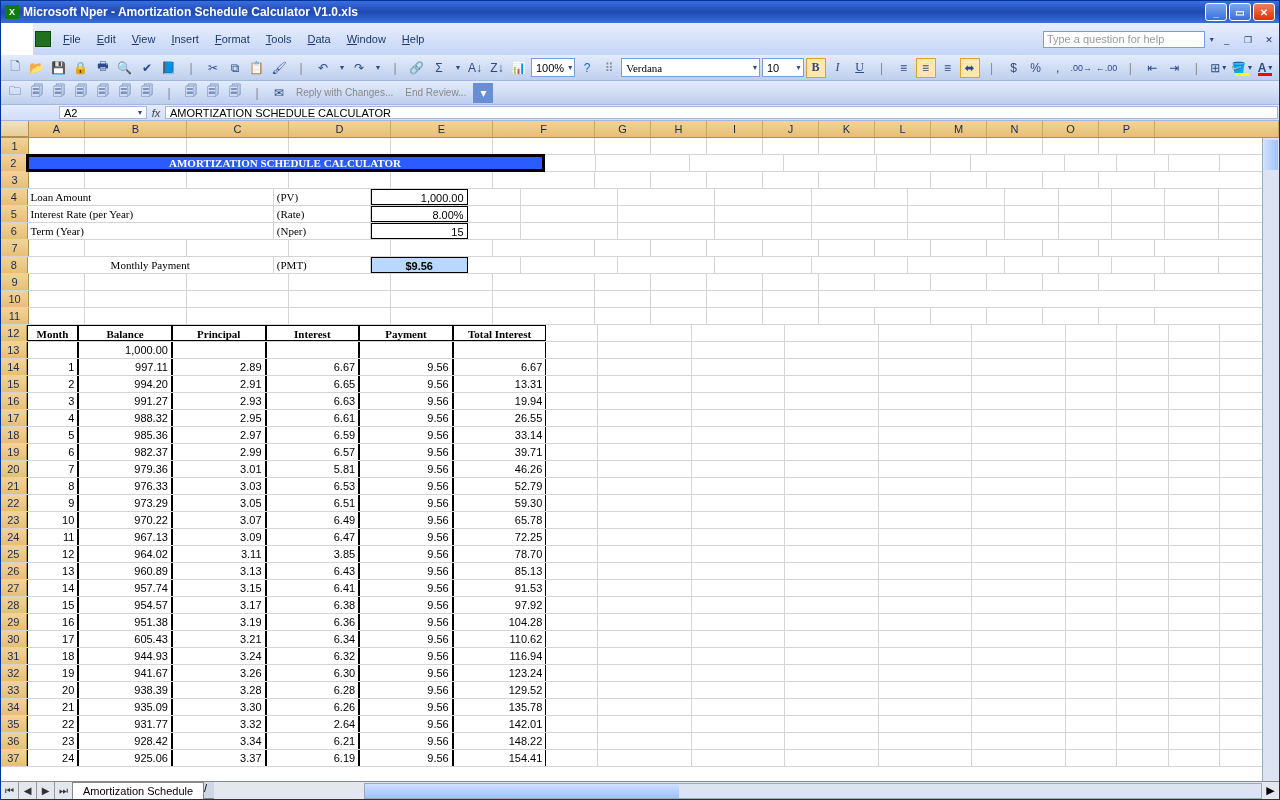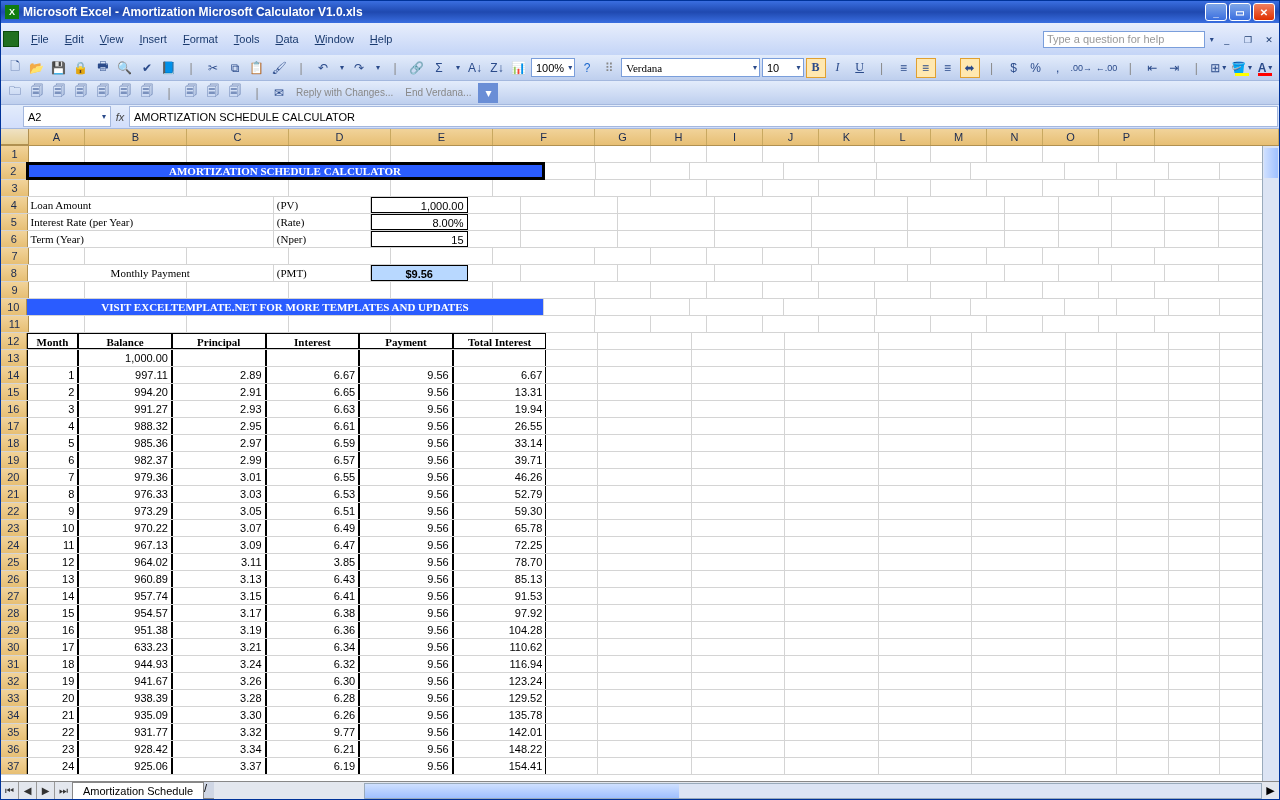--- a/index.html
+++ b/index.html
@@ -5,38 +5,38 @@
   * { box-sizing: border-box; }
   html,body { margin:0; padding:0; font-family: Tahoma, Verdana, sans-serif; font-size:11px; color:#000; background:#fff; }
   .window { width:1280px; height:800px; display:flex; flex-direction:column; border:1px solid #003399; }
   
   .titlebar { height:22px; background:linear-gradient(#3a6ee0,#1f49b0 50%,#1f49b0 50%,#3a6ee0); color:#fff; display:flex; align-items:center; padding:0 4px; font-weight:bold; font-size:12px; }
   .titlebar .icon { width:14px; height:14px; background:#107c10; margin-right:4px; display:inline-flex; align-items:center; justify-content:center; color:#fff; font-size:9px; }
   .titlebar .spacer { flex:1; }
   .winbtn { width:22px; height:18px; margin-left:2px; display:flex; align-items:center; justify-content:center; border:1px solid #fff; background:linear-gradient(#7ea6e8,#3a6ee0); border-radius:3px; font-size:10px; font-weight:bold;}
   .winbtn.close { background:linear-gradient(#f08060,#e03000); }
   
-  .menubar { height:22px; background:linear-gradient(#e8eefc,#c4d5f7); display:flex; align-items:center; padding:16px 2px; color:#1a3a6e; }
+  .menubar { height:22px; background:linear-gradient(#e8eefc,#c4d5f7); display:flex; align-items:center; padding:16px 2px; color:#1a3a6e;margin-left:32px; }
   .menubar .appicon { width:16px; height:16px; background:#207020; margin-right:4px; border:1px solid #0a4a0a;}
   .menubar .mitem { padding:2px 8px; cursor:default; }
   .menubar .spacer { flex:1; }
   .askbox { width:162px; height:17px; background:#fff; border:1px solid #7a9edb; color:#999; font-size:11px; padding:1px 3px; }
   .smallwinbtns span{width:16px;height:12px;display:inline-flex;align-items:center;justify-content:center;margin-left:2px;font-size:9px;color:#1a3a6e;}
   
   .toolbar { height:26px; background:linear-gradient(#e3ecfb,#becfee); display:flex; align-items:center; padding:0 4px; gap:2px; border-bottom:1px solid #a4b8de;}
   .tbtn { min-width:20px; height:20px; display:flex; align-items:center; justify-content:center; font-size:12px; color:#2a4a8a; border:1px solid transparent;}
   .tbtn.sep{ width:5px; color:#888; }
   .tbtn.small{ min-width:12px; font-size:9px;}
   .tcombo { height:19px; border:1px solid #7a9edb; background:#fff; display:flex; align-items:center; padding:0 2px 0 4px; font-size:11px;}
   .tcombo .dd { margin-left:4px; color:#2a4a8a; font-size:8px;}
   .tbtn.bold{font-weight:bold;font-family:'Times New Roman';}
   .tbtn.ital{font-style:italic;font-family:'Times New Roman';}
   .tbtn.und{text-decoration:underline;font-family:'Times New Roman';}
   
-  .fxbar { height:24px; background:linear-gradient(#e3ecfb,#d2defb); display:flex; align-items:stretch; border-bottom:1px solid #a4b8de;}
+  .fxbar { height:16px; background:linear-gradient(#e3ecfb,#d2defb); display:flex; align-items:stretch; border-bottom:1px solid #a4b8de;padding-left:36px;}
   .namebox { width:88px; border:1px solid #a4b8de; background:#fff; display:flex; align-items:center; padding:0 4px; margin:1px 0 1px 22px;}
   .namebox .dd{ margin-left:auto; font-size:8px; color:#2a4a8a;}
   .fxicon { width:18px; display:flex; align-items:center; justify-content:center; font-style:italic; color:#444;}
   .fxinput { flex:1; background:#fff; border:1px solid #a4b8de; margin:1px 1px 1px 0; display:flex; align-items:center; padding:0 4px;}
   
   .gridwrap { flex:1; display:flex; flex-direction:column; background:#fff; overflow:hidden; position:relative;}
   .colheads { display:flex; height:17px; background:linear-gradient(#f1d39a,#e7bf74); border-bottom:1px solid #b09050; position:sticky; top:0; }
   .rowhcell{ width:28px; background:linear-gradient(#efe2c4,#e7cf94); border-right:1px solid #b09050; border-bottom:1px solid #b09050;} 
   .colh { border-right:1px solid #c8a860; text-align:center; font-size:11px; color:#1a2a50; line-height:17px;}
   .gridbody { flex:1; overflow:auto; position:relative;}
@@ -71,21 +71,21 @@
   .colorbar{height:3px;width:14px;position:absolute;bottom:1px;}
   .tbtn.pos{position:relative;}
 </style>
 </head>
 <body>
 
 <div class="window">
 
   <div class="titlebar">
     <span class="icon">X</span>
-    <span>Microsoft Excel - Amortization Microsoft Calculator V1.0.xls</span>
+    <span>Microsoft Nper - Amortization Schedule Calculator V1.0.xls</span>
     <span class="spacer"></span>
     <span class="winbtn">_</span>
     <span class="winbtn">▭</span>
     <span class="winbtn close">✕</span>
   </div>
 
   <div class="menubar">
     <span class="appicon"></span>
     <span id="menuitems"><span class="mitem"><u>F</u>ile</span><span class="mitem"><u>E</u>dit</span><span class="mitem"><u>V</u>iew</span><span class="mitem"><u>I</u>nsert</span><span class="mitem"><u>F</u>ormat</span><span class="mitem"><u>T</u>ools</span><span class="mitem"><u>D</u>ata</span><span class="mitem"><u>W</u>indow</span><span class="mitem"><u>H</u>elp</span></span>
     <span class="spacer"></span>
@@ -172,21 +172,21 @@
     <span class="tbtn">🗐</span>
     <span class="tbtn">🗐</span>
     <span class="tbtn">🗐</span>
     <span class="tbtn sep">|</span>
     <span class="tbtn">🗐</span>
     <span class="tbtn">🗐</span>
     <span class="tbtn">🗐</span>
     <span class="tbtn sep">|</span>
     <span class="tbtn">✉</span>
     <span class="tbtn" style="color:#888;font-size:10px;width:auto;padding:4px 4px;">Reply with Changes...</span>
-    <span class="tbtn" style="color:#888;font-size:10px;width:auto;padding:0 4px;">End Verdana...</span>
+    <span class="tbtn" style="color:#888;font-size:10px;width:auto;padding:0 4px;">End Review...</span>
     <span class="tbtn" style="background:#6a8ed6;color:#fff;">▾</span>
   </div>
 
   <div class="fxbar">
     <div class="namebox">
       <span>A2</span>
         <span class="dd">▾</span>
     </div>
     <div class="fxicon">fx</div>
     <div class="fxinput">
@@ -381,21 +381,20 @@
           <div class="cell cK"></div>
           <div class="cell cL"></div>
           <div class="cell cM"></div>
           <div class="cell cN"></div>
           <div class="cell cO"></div>
           <div class="cell cP"></div>
           <div class="cell cend"></div>
         </div>
         <div class="row">
           <div class="rh">10</div>
-          <div class="cell subhdr" style="width: 566px;">VISIT EXCELTEMPLATE.NET FOR MORE TEMPLATES AND UPDATES</div>
           <div class="cell cA"></div>
           <div class="cell cB"></div>
           <div class="cell cC"></div>
           <div class="cell cD"></div>
           <div class="cell cE"></div>
           <div class="cell cF"></div>
           <div class="cell cG"></div>
           <div class="cell cH"></div>
           <div class="cell cI"></div>
           <div class="cell cJ"></div>
@@ -579,21 +578,21 @@
           <div class="cell cH"></div>
           <div class="cell cI"></div>
           <div class="cell cJ"></div>
           <div class="cell cend"></div>
         </div>
         <div class="row">
           <div class="rh">20</div>
           <div class="cell cA tblmonth">7</div>
           <div class="cell cB tblcell">979.36</div>
           <div class="cell cC tblcell">3.01</div>
-          <div class="cell cD tblcell">6.55</div>
+          <div class="cell cD tblcell">5.81</div>
           <div class="cell cE tblcell">9.56</div>
           <div class="cell cF tblcell">46.26</div>
           <div class="cell cA"></div>
           <div class="cell cB"></div>
           <div class="cell cC"></div>
           <div class="cell cD"></div>
           <div class="cell cE"></div>
           <div class="cell cF"></div>
           <div class="cell cG"></div>
           <div class="cell cH"></div>
@@ -777,21 +776,21 @@
           <div class="cell cF"></div>
           <div class="cell cG"></div>
           <div class="cell cH"></div>
           <div class="cell cI"></div>
           <div class="cell cJ"></div>
           <div class="cell cend"></div>
         </div>
         <div class="row">
           <div class="rh">30</div>
           <div class="cell cA tblmonth">17</div>
-          <div class="cell cB tblcell">633.23</div>
+          <div class="cell cB tblcell">605.43</div>
           <div class="cell cC tblcell">3.21</div>
           <div class="cell cD tblcell">6.34</div>
           <div class="cell cE tblcell">9.56</div>
           <div class="cell cF tblcell">110.62</div>
           <div class="cell cA"></div>
           <div class="cell cB"></div>
           <div class="cell cC"></div>
           <div class="cell cD"></div>
           <div class="cell cE"></div>
           <div class="cell cF"></div>
@@ -879,21 +878,21 @@
           <div class="cell cH"></div>
           <div class="cell cI"></div>
           <div class="cell cJ"></div>
           <div class="cell cend"></div>
         </div>
         <div class="row">
           <div class="rh">35</div>
           <div class="cell cA tblmonth">22</div>
           <div class="cell cB tblcell">931.77</div>
           <div class="cell cC tblcell">3.32</div>
-          <div class="cell cD tblcell">9.77</div>
+          <div class="cell cD tblcell">2.64</div>
           <div class="cell cE tblcell">9.56</div>
           <div class="cell cF tblcell">142.01</div>
           <div class="cell cA"></div>
           <div class="cell cB"></div>
           <div class="cell cC"></div>
           <div class="cell cD"></div>
           <div class="cell cE"></div>
           <div class="cell cF"></div>
           <div class="cell cG"></div>
           <div class="cell cH"></div>

